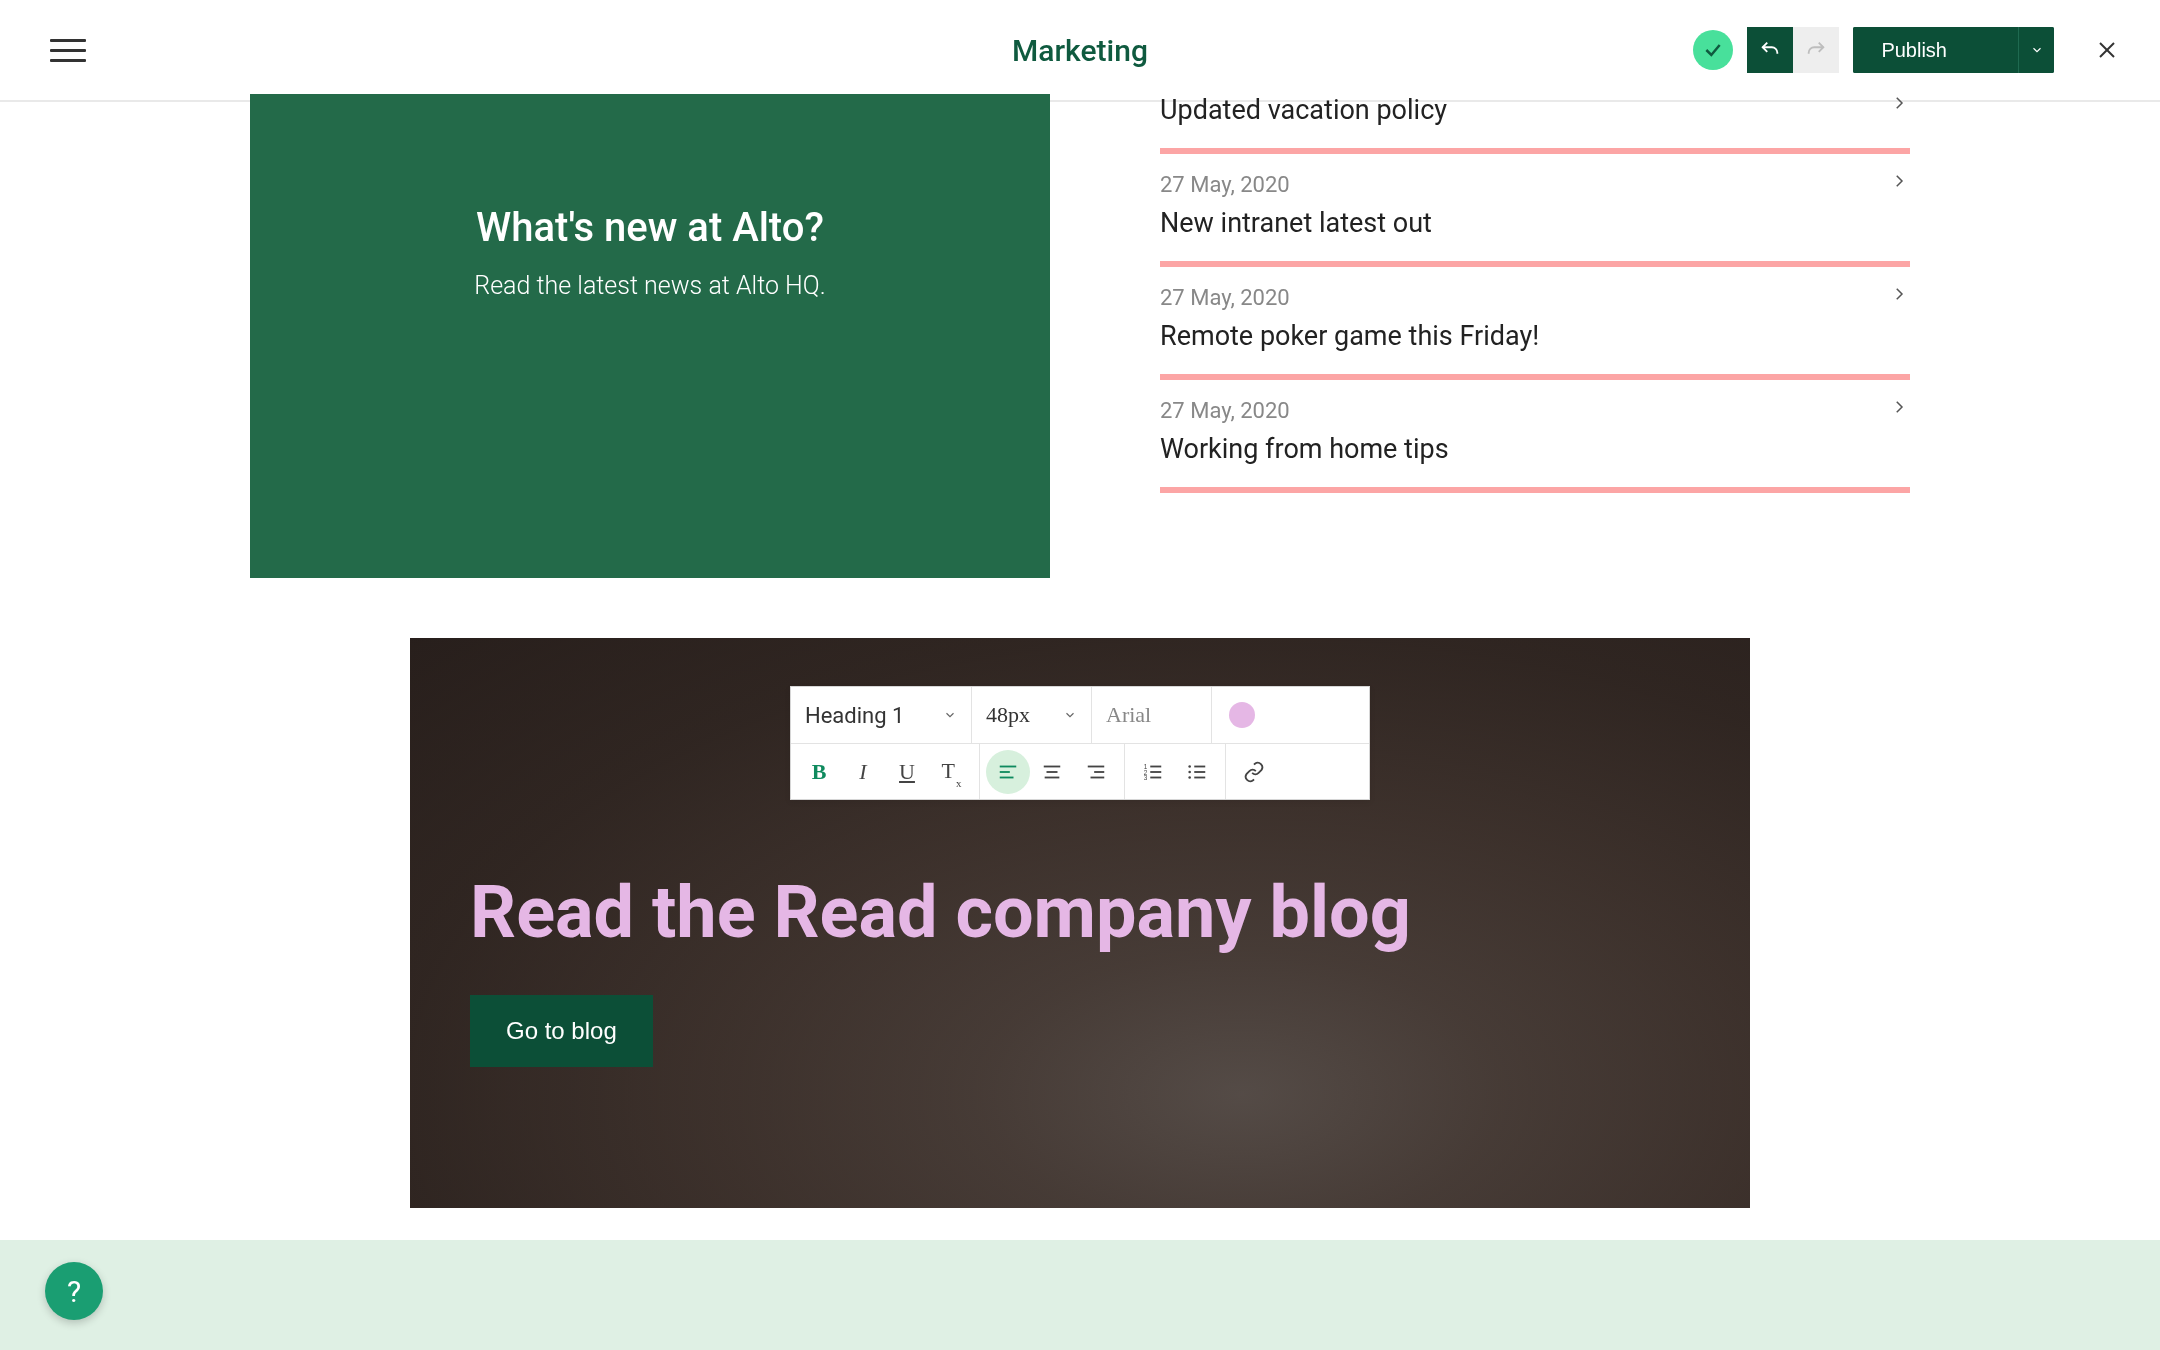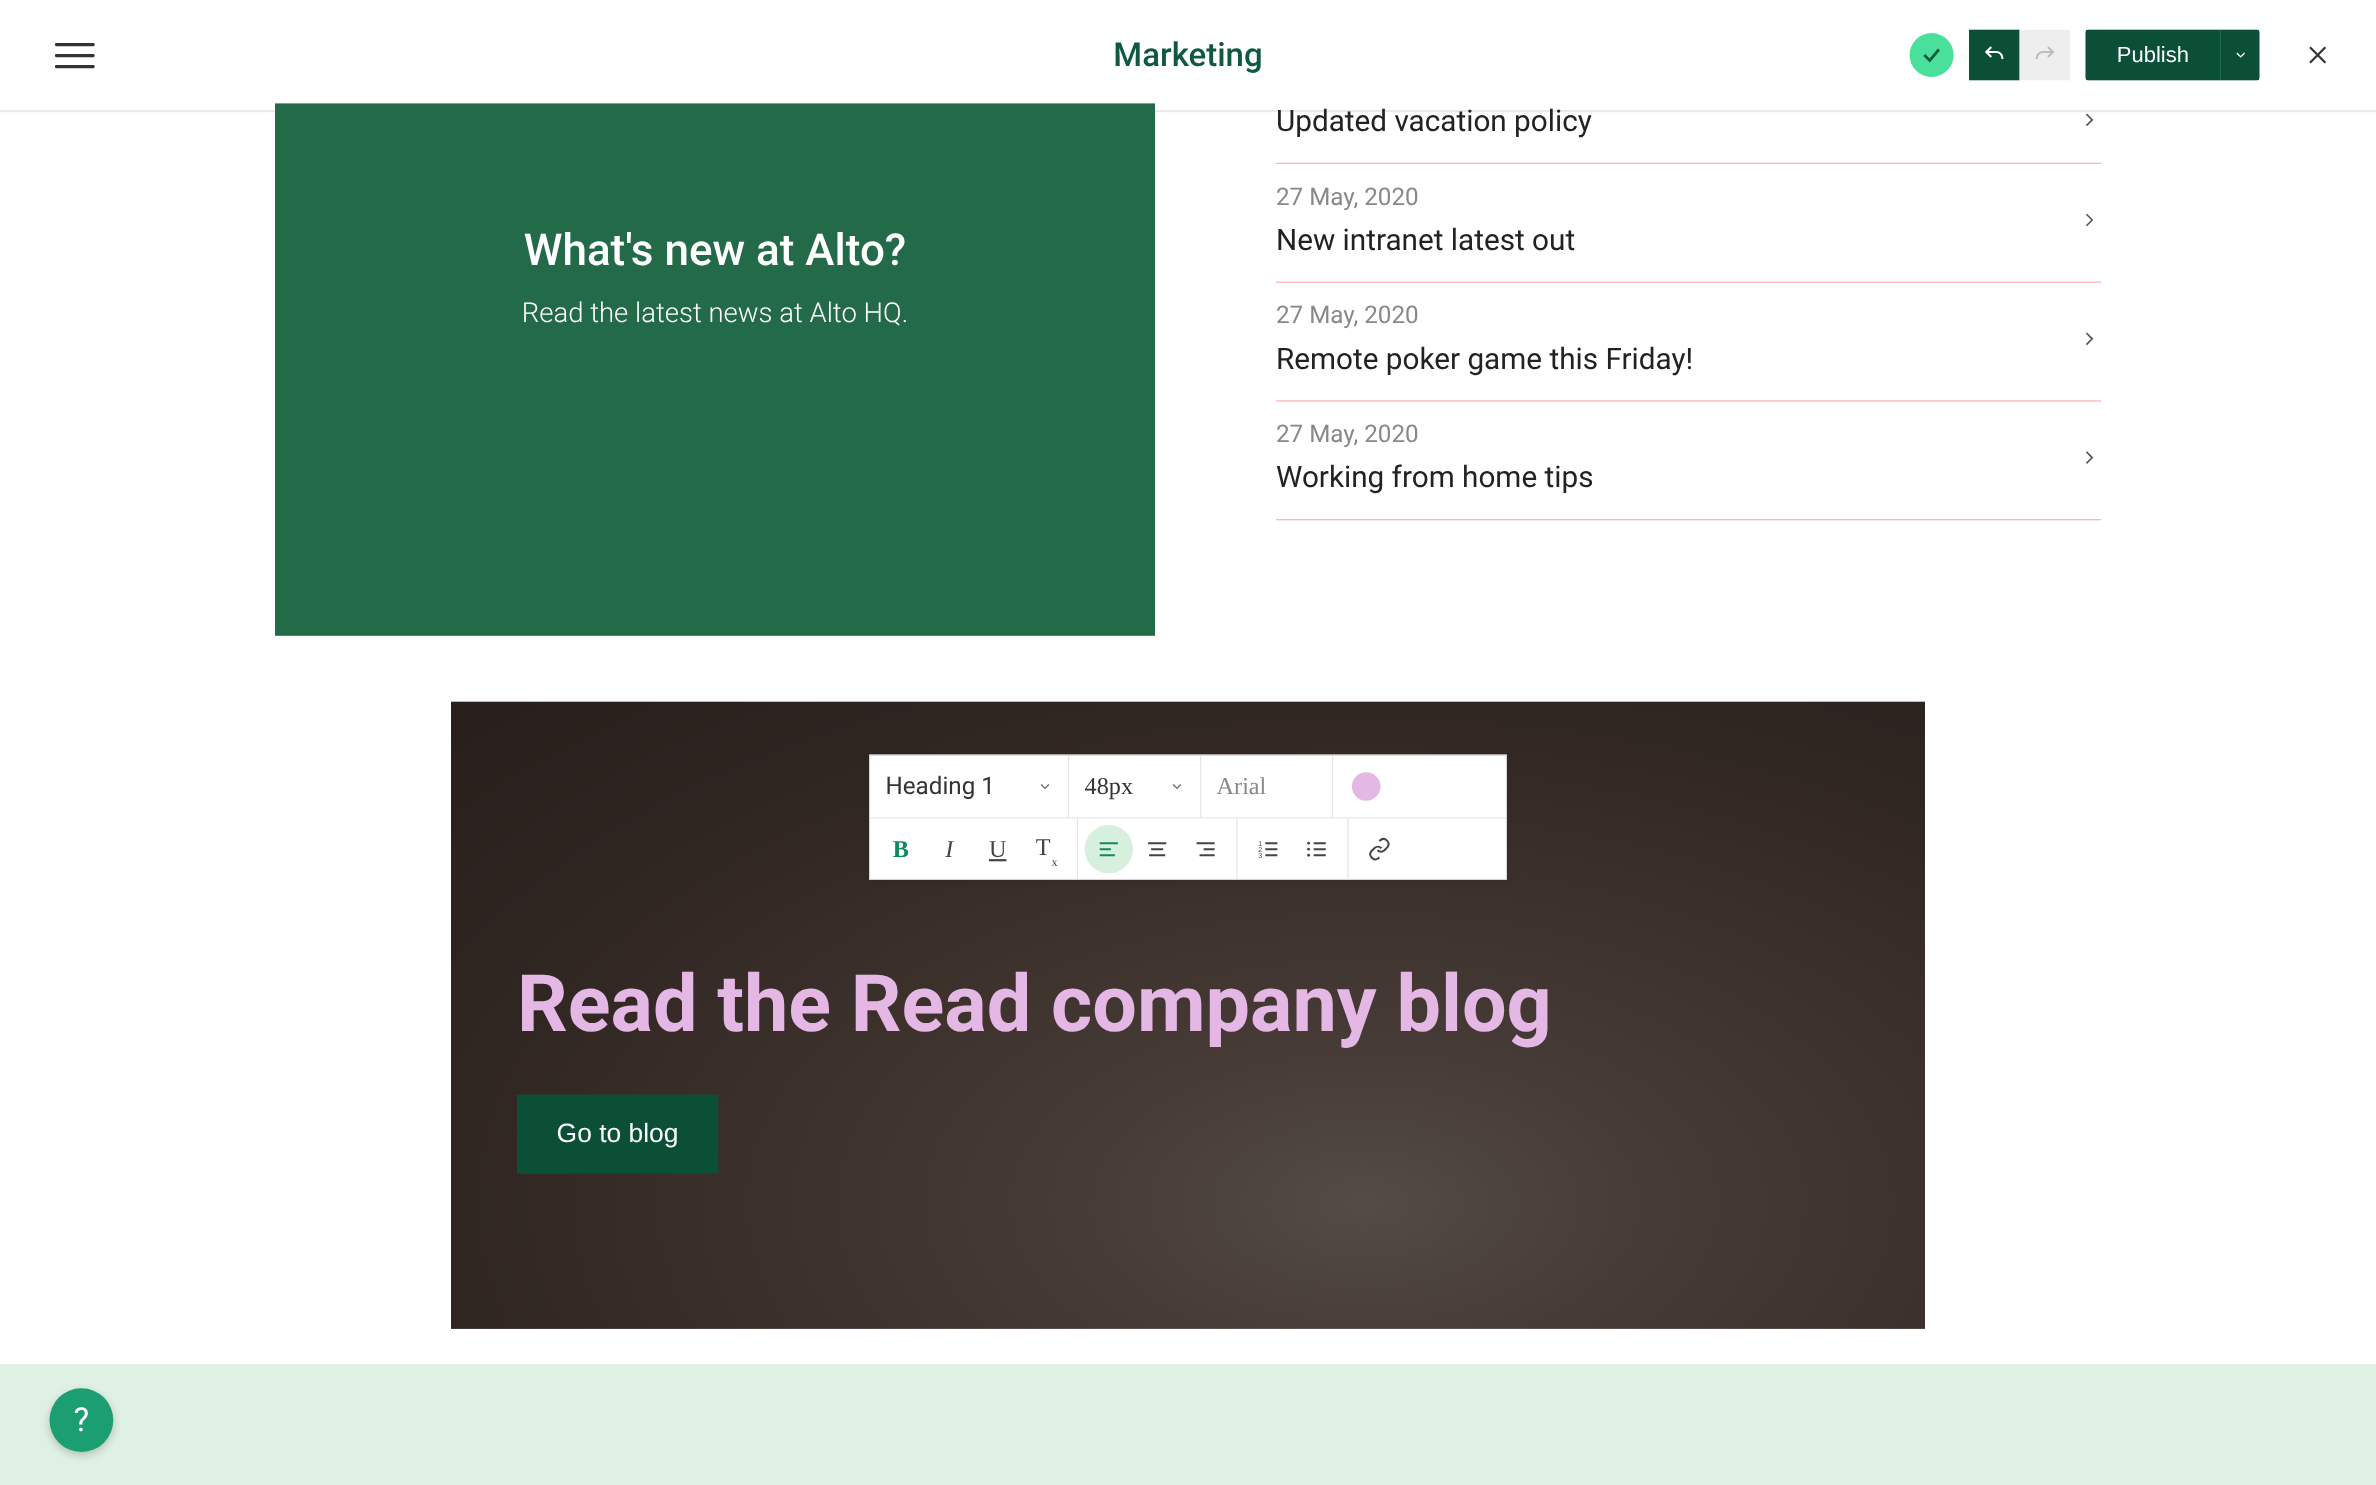--- a/index.html
+++ b/index.html
@@ -46,21 +46,21 @@
 .undo-btn, .redo-btn {
   width: 46px; height: 46px;
   display:flex; align-items:center; justify-content:center;
   border:none; cursor:pointer;
 }
 .undo-btn { background:#0c4f37; }
 .undo-btn svg { stroke:#fff; fill:none; width:22px; height:22px; stroke-width:2; }
 .redo-btn { background:#eeeeee; }
 .redo-btn svg { stroke:#bdbdbd; fill:none; width:22px; height:22px; stroke-width:2; }
 .publish-group {
-  display:flex; background:#0c4f37; border-radius:2px; overflow:hidden;
+  display:flex; background:#0c4f37; border-radius:2px; overflow:hidden;gap:43px;
 }
 .publish-btn {
   background:#0c4f37; border:none; color:#fff; font-size:20px;
   padding: 0 28px; height:46px; cursor:pointer;
 }
 .publish-drop {
   width:36px; height:46px; background:#0c4f37;
   border:none; border-left:1px solid #1f6a50;
   display:flex; align-items:center; justify-content:center; cursor:pointer;
 }
@@ -93,23 +93,23 @@
   text-align:center;
 }
 .green-panel h2 { font-size: 40px; font-weight: 500; margin-bottom: 20px; }
 .green-panel p  { font-size: 25px; font-weight: 300; }
 .news-list {
   flex:1;
   padding-left: 110px;
   padding-top: 0;
 }
 .news-item {
-  border-bottom:1px solid #fca5a5;
+  border-bottom:6px solid #fca5a5;
   padding: 18px 0 22px;
-  display:flex; align-items:center; justify-content:space-between;
+  display:flex; align-items:flex-start; justify-content:space-between;
   cursor:pointer;
 }
 .news-item:first-child { padding-top: 0; }
 .news-item .meta .date { color:#888; font-size:22px; margin-bottom:10px; display:block; }
 .news-item .meta .headline { color:#222; font-size:27px; }
 .news-item .chev { width:20px; height:20px; }
 .news-item .chev svg { stroke:#555; fill:none; width:18px; height:18px; stroke-width:2; }
 
 
 .hero {

